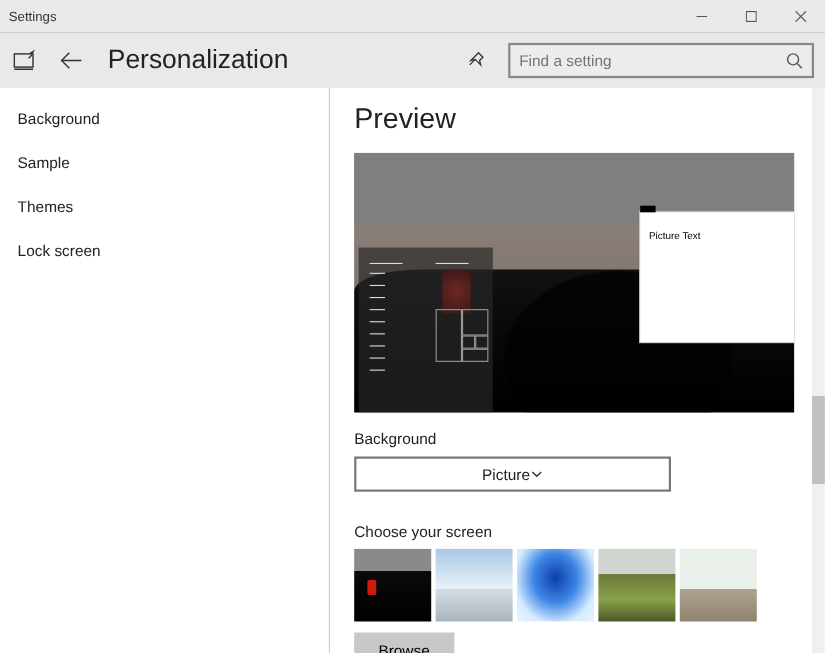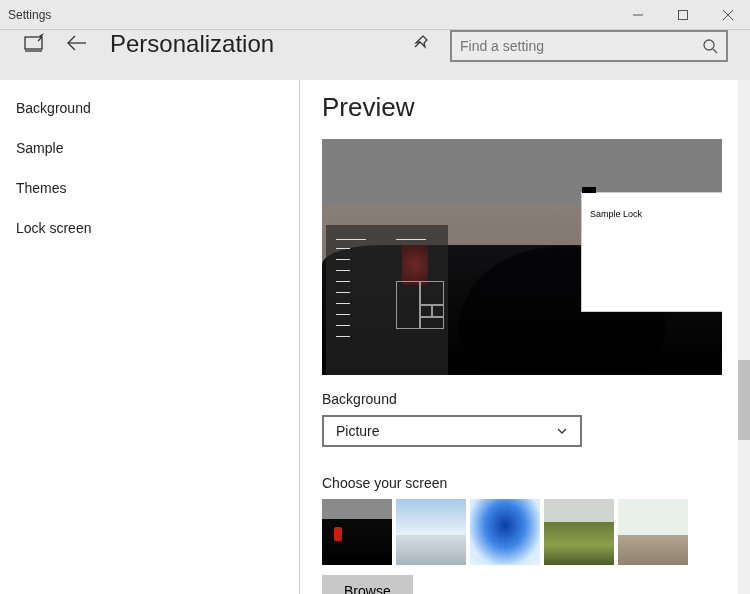--- a/index.html
+++ b/index.html
@@ -6,21 +6,21 @@
   body { width: 750px; height: 594px; background: #fff; overflow: hidden; font-size: 14px; color: #222; }
 
   
   .titlebar { height: 30px; background: #e9e9e9; display:flex; align-items:center; padding-left:8px; font-size:12px; color:#333; border-bottom:1px solid #ccc; }
   .titlebar .title { flex:1; }
   .win-controls { display:flex; }
   .win-btn { width:45px; height:30px; display:flex; align-items:center; justify-content:center; color:#555; }
   .win-btn svg { stroke:#555; stroke-width:1; fill:none; }
 
   
-  .headerbar { height:50px; background:#e9e9e9; display:flex; padding:0 22px; gap:16px; }
+  .headerbar { height:50px; background:#e9e9e9; display:flex; align-items:center; padding:0 10px; gap:16px; }
   .icon-square { width:26px; height:26px; display:flex; align-items:center; justify-content:center; }
   .headerbar h1 { font-weight:300; font-size:24px; color:#222; flex:0 0 auto; margin-left:4px;}
   .spacer { flex:1; }
   .pin { width:26px; height:26px; display:flex; align-items:center; justify-content:center; }
   .searchbox { width:278px; height:32px; border:2px solid #888; display:flex; align-items:center; padding:0 8px; background:#ececec; }
   .searchbox input { flex:1; border:none; background:transparent; outline:none; font-size:14px; color:#1d4ed8; }
   .searchbox .mag { width:16px; height:16px; }
 
   
   .body { display:flex; height:calc(594px - 80px); }
@@ -53,21 +53,21 @@
   .line.long { width:30px; margin-bottom:0; }
   .tilegrid { position:absolute; left:70px; top:56px; width:48px; height:48px; }
   .tilegrid div { position:absolute; border:1px solid #999; }
   .t-big { left:0; top:0; width:24px; height:48px; }
   .t-s1 { left:24px; top:0; width:24px; height:24px; }
   .t-s2 { left:24px; top:24px; width:12px; height:12px; }
   .t-s3 { left:36px; top:24px; width:12px; height:12px; }
   .t-s4 { left:24px; top:36px; width:24px; height:12px; }
 
   .field-label { margin-top:16px; font-size:14px; color:#222; }
-  .select { margin-top:8px; width:260px; height:32px; border:2px solid #777; display:flex; align-items:center; padding:0 12px; justify-content:space-between; cursor:pointer; }
+  .select { margin-top:8px; width:288px; height:32px; border:2px solid #777; display:flex; align-items:center; padding:0 12px; justify-content:center; cursor:pointer; }
   .select .chev { width:12px; height:12px; }
 
   .thumbs { margin-top:8px; display:flex; gap:4px; }
   .thumb { width:70px; height:66px; background:#ccc; position:relative; overflow:hidden; }
   .th1 { background:linear-gradient(to bottom,#8a8a8a 0%,#8a8a8a 30%,#0a0a0a 30%,#000 100%);} 
   .th1::after{content:"";position:absolute;left:12px;top:28px;width:8px;height:14px;background:#d01a0a;border-radius:2px;}
   .th2 { background:linear-gradient(to bottom,#a9c9e6 0%, #e9f2fa 55%, #d4dde4 55%, #a8b4bc 100%);} 
   .th3 { background:radial-gradient(ellipse at 50% 40%, #0b3ea8 0%, #3e86e6 40%, #d6ecff 75%, #e8f4ff 100%);} 
   .th4 { background:linear-gradient(to bottom,#d0d6cf 0%, #d0d6cf 35%, #6a7a3a 35%, #8aa04a 70%, #4c5a2a 100%);} 
   .th5 { background:linear-gradient(to bottom,#e9efe9 0%, #e9efe9 55%, #b0a490 55%, #8f836f 100%);} 
@@ -146,21 +146,21 @@
 
   <div class="content">
     <h2>Preview</h2>
 
     <div class="preview-frame">
       <div class="wall">
         <div class="carbody"></div>
         <div class="redlight"></div>
       </div>
       <div class="popup">
-        <span>Sample Lock</span>
+        <span>Picture Text</span>
       </div>
       <div class="startpanel">
         <div class="col a">
           <div class="line long"></div>
           <div style="height:8px"></div>
           <div class="line short"></div>
             <div class="line short"></div>
             <div class="line short"></div>
           <div class="line short"></div>
             <div class="line short"></div>

